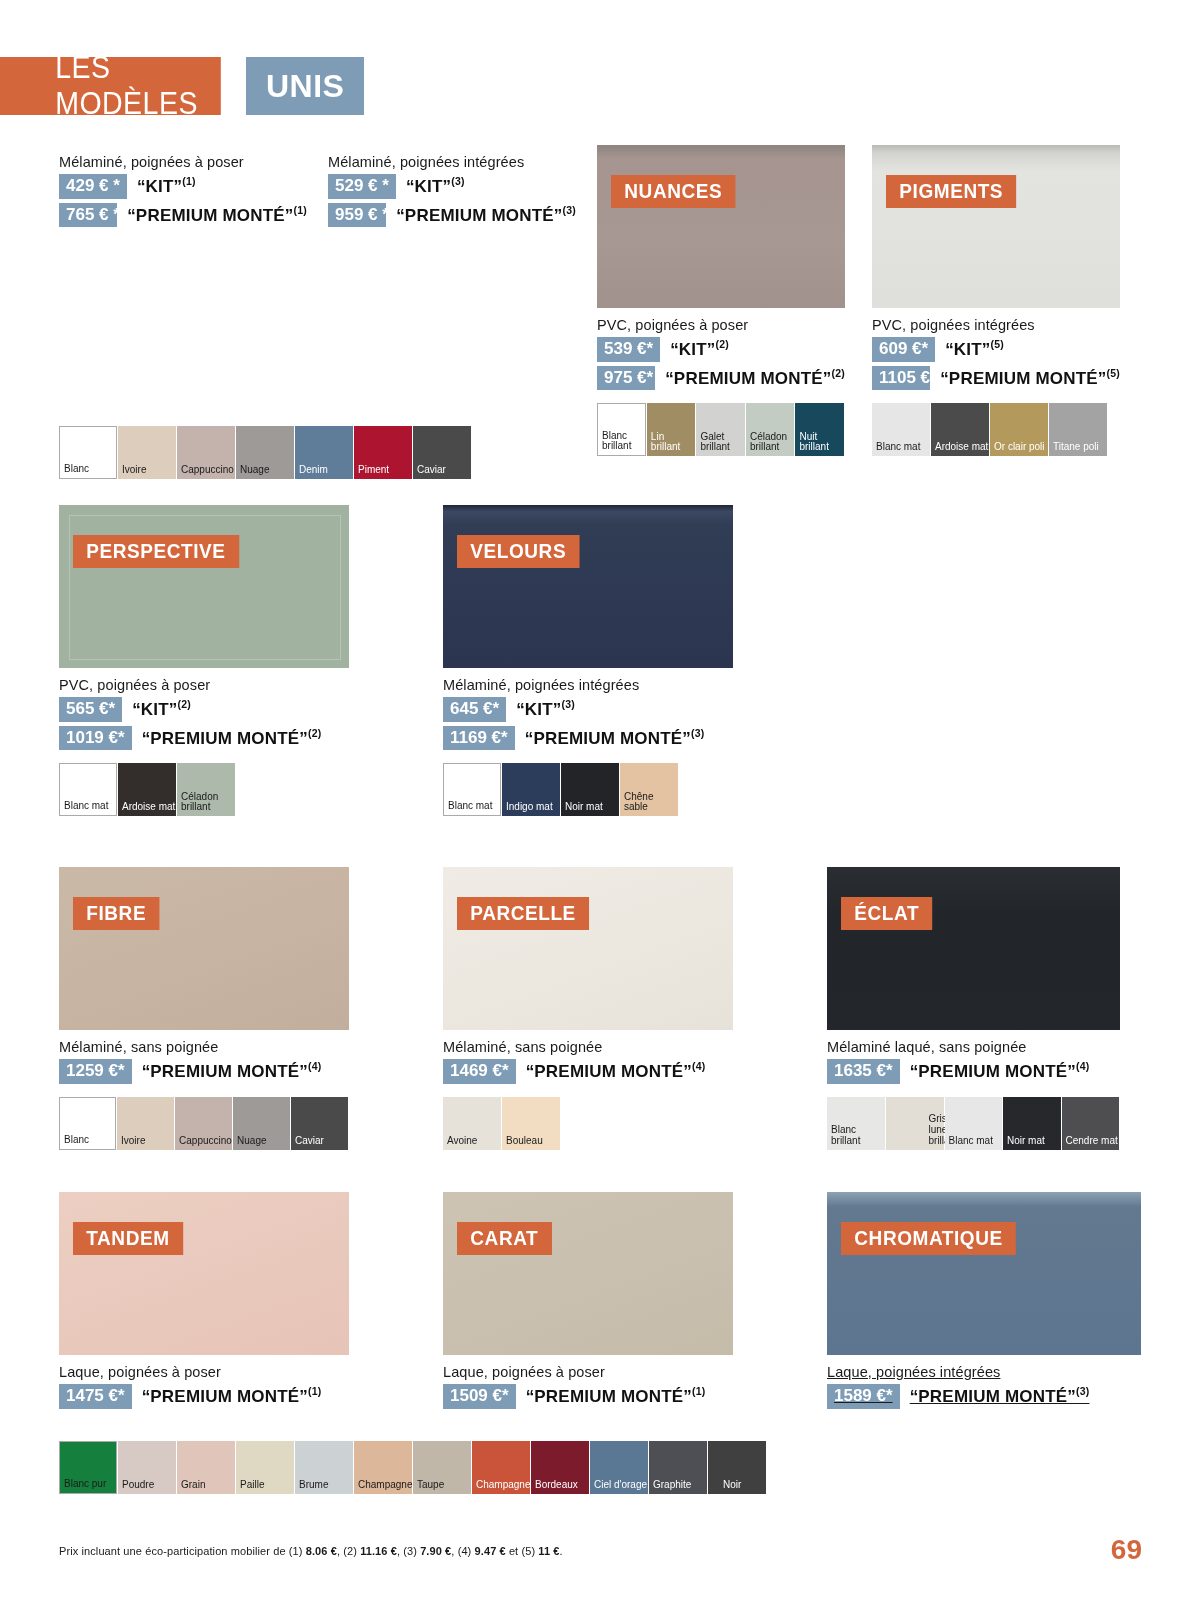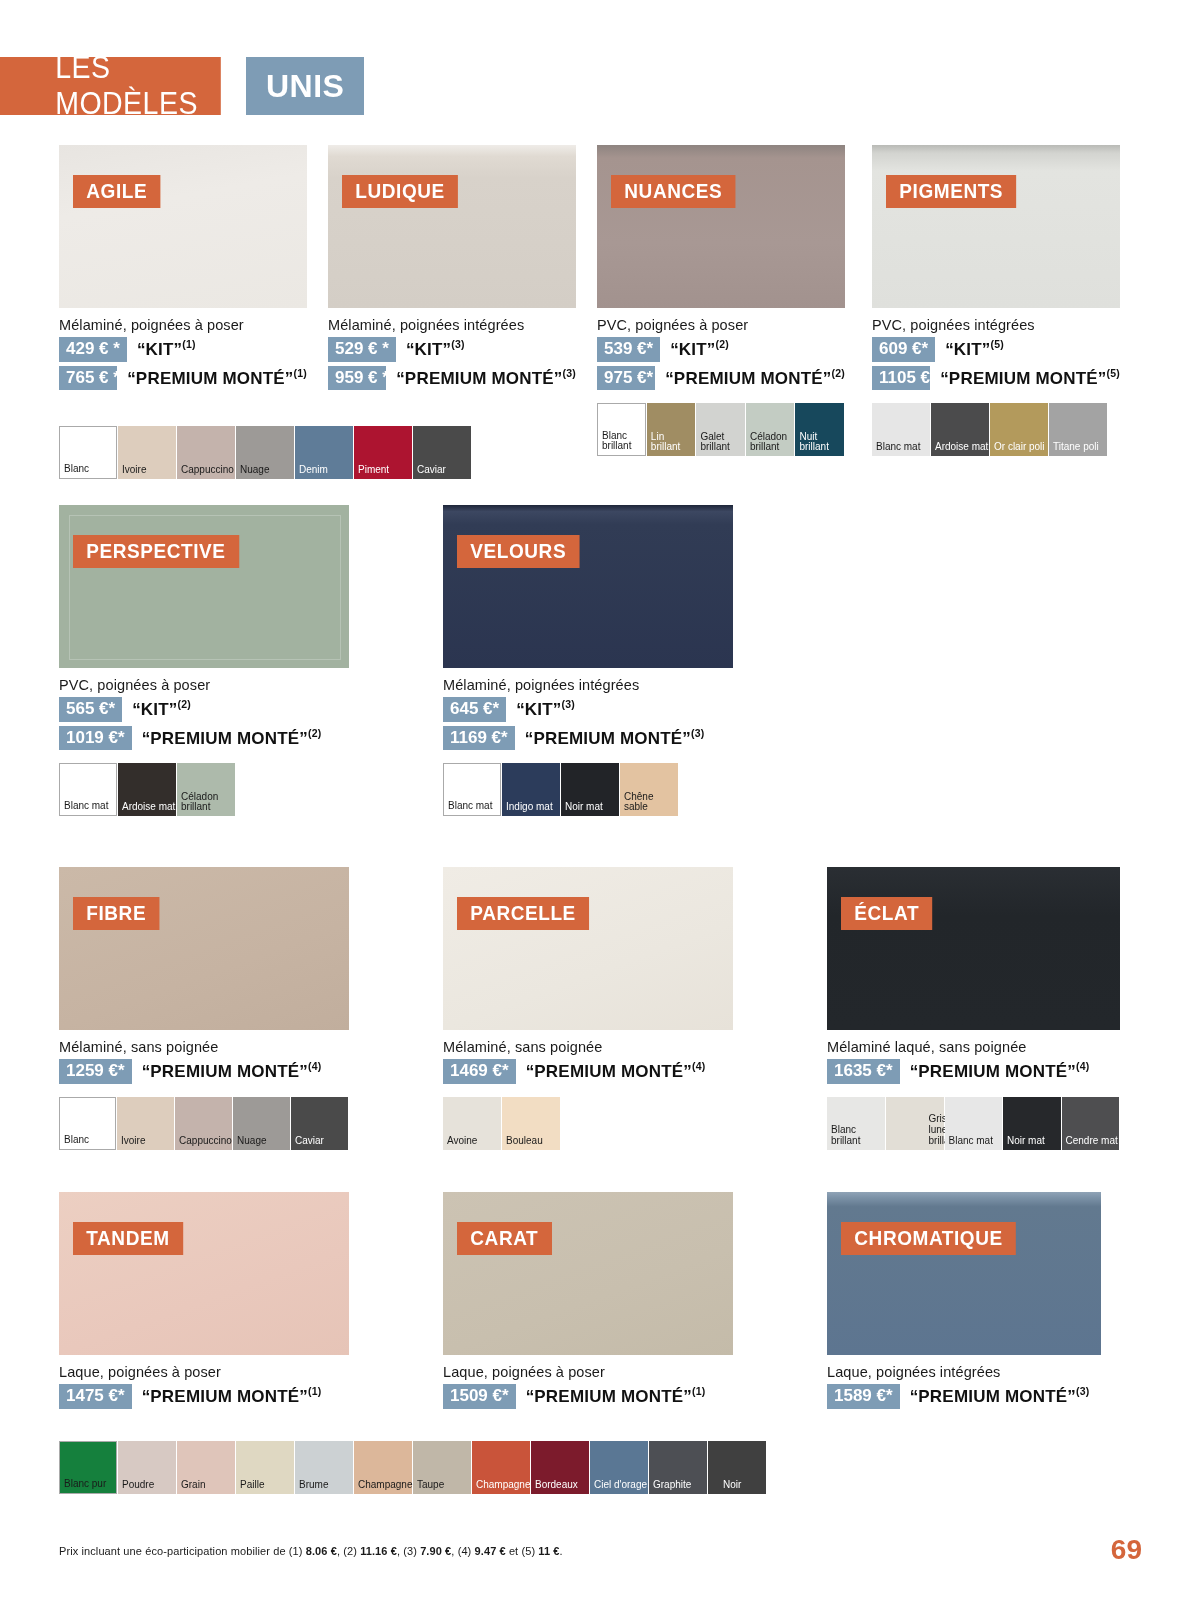--- a/index.html
+++ b/index.html
@@ -92,23 +92,20 @@
 </style>
 </head>
 <body>
 
 <div class="header">
   <div class="hdr-main">LES MODÈLES</div>
   <div class="hdr-sub">UNIS</div>
 </div>
 
 <div class="card" style="left:59px; top:145px; width:248px;">
-  <div class="swatch-img" style="height:163px; background:linear-gradient(170deg,#e8e5e1 0%,#eeebe7 35%,#ebe8e3 100%);">
-    <div class="badge">AGILE</div>
-  </div>
   <div class="desc">Mélaminé, poignées à poser</div>
   <div class="price-row">
     <span class="price-tag">429 € *</span>
     <span class="price-label"><span>“KIT”</span><sup>(1)</sup></span>
   </div>
   <div class="price-row">
     <span class="price-tag">765 € *</span>
     <span class="price-label"><span>“PREMIUM MONTÉ”</span><sup>(1)</sup></span>
   </div>
 </div>
@@ -130,23 +127,20 @@
     </div>
     <div class="sw" style="background: rgb(173, 20, 48);">
       <div class="sw-label" style="color: rgb(255, 255, 255);">Piment</div>
     </div>
     <div class="sw" style="background: rgb(74, 74, 74);">
       <div class="sw-label" style="color: rgb(255, 255, 255);">Caviar</div>
     </div>
   </div>
 
 <div class="card" style="left:328px; top:145px; width:248px;">
-  <div class="swatch-img" style="height:163px; background:linear-gradient(180deg,#efece8 0%,#e0dad2 7%,#d8d2ca 20%,#d4cec6 100%);">
-    <div class="badge">LUDIQUE</div>
-  </div>
   <div class="desc">Mélaminé, poignées intégrées</div>
   <div class="price-row">
     <span class="price-tag">529 € *</span>
     <span class="price-label"><span>“KIT”</span><sup>(3)</sup></span>
   </div>
   <div class="price-row">
     <span class="price-tag">959 € *</span>
     <span class="price-label"><span>“PREMIUM MONTÉ”</span><sup>(3)</sup></span>
   </div>
 </div>
@@ -358,21 +352,21 @@
   <div class="swatch-img" style="height:163px; background:linear-gradient(160deg,#ccc3b3 0%,#c8bfae 60%,#c4bba9 100%);">
     <div class="badge">CARAT</div>
   </div>
   <div class="desc">Laque, poignées à poser</div>
   <div class="price-row">
     <span class="price-tag">1509 €*</span>
     <span class="price-label"><span>“PREMIUM MONTÉ”</span><sup>(1)</sup></span>
   </div>
 </div>
 
-<div class="card" style="left:827px; top:1192px; width:274px;">
+<div class="card" style="left:827px; top:1192px; width:314px;text-decoration:underline;">
   <div class="swatch-img" style="height:163px; background:linear-gradient(180deg,#8fa3b6 0%,#7e94a9 3%,#62798f 9%,#5d7590 100%);">
     <div class="badge">CHROMATIQUE</div>
   </div>
   <div class="desc">Laque, poignées intégrées</div>
   <div class="price-row">
     <span class="price-tag">1589 €*</span>
     <span class="price-label"><span>“PREMIUM MONTÉ”</span><sup>(3)</sup></span>
   </div>
 </div>
 

